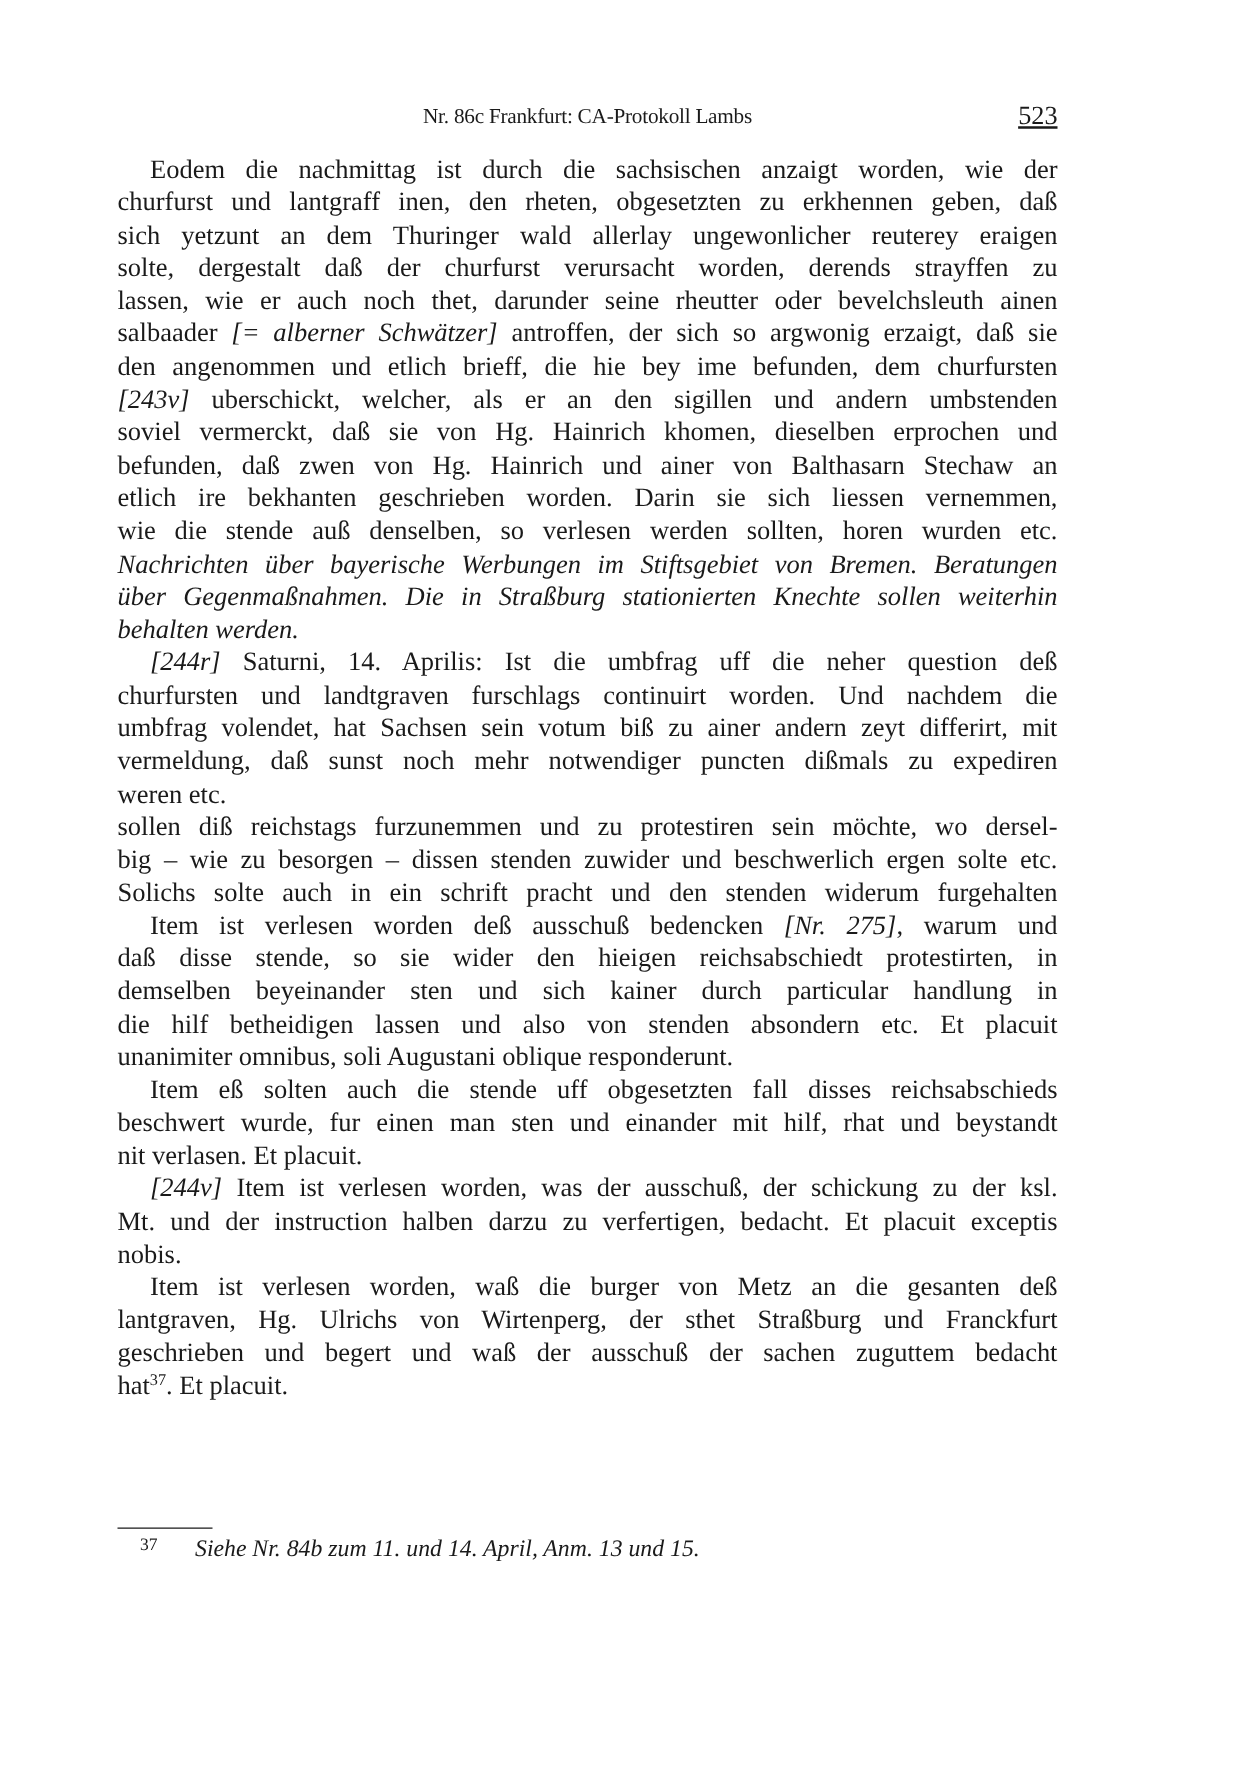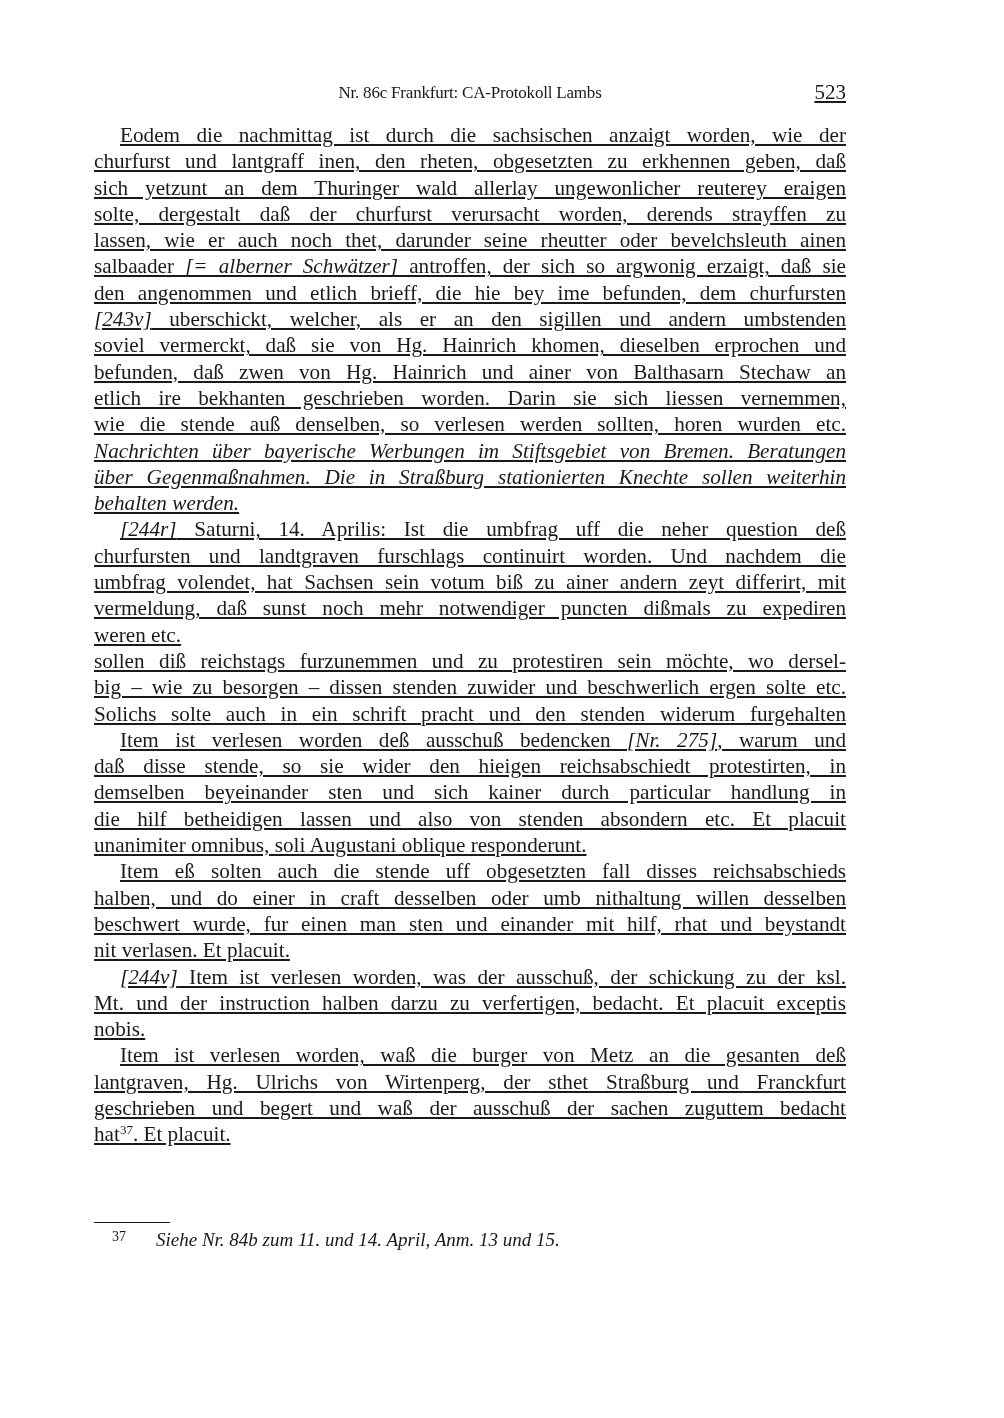--- a/index.html
+++ b/index.html
@@ -20,21 +20,20 @@
     position: absolute; right: 0; top: 0; font-size: 21px; text-decoration: underline;
   }
   .body-text {
     position: absolute; left: 94px; top: 122px; width: 752px;
     font-size: 21.2px; line-height: 26.3px;
   }
   .line {
     display: block; height: 26.3px; white-space: nowrap;
     text-align: justify; text-align-last: justify;
     overflow: visible;
-    text-decoration: underline;
   }
   .line.last { text-align-last: left; }
   .line.indent { padding-left: 26px; }
   .it { font-style: italic; }
   sup { font-size: 13px; line-height: 0; vertical-align: 7px; }
   .footnote-rule {
     position: absolute; left: 94px; top: 1222px; width: 76px; height: 1px;
     background: #1a1a1a;
   }
   .footnote {
@@ -94,21 +93,20 @@
     <div>
       <span class="line indent"><span>Item ist verlesen worden deß ausschuß bedencken </span><span class="it">[Nr. 275]</span><span>, warum und</span></span>
       <span class="line">daß disse stende, so sie wider den hieigen reichsabschiedt protestirten, in</span>
       <span class="line">demselben beyeinander sten und sich kainer durch particular handlung in</span>
       <span class="line">die hilf betheidigen lassen und also von stenden absondern etc. Et placuit</span>
       <span class="line last">unanimiter omnibus, soli Augustani oblique responderunt.</span>
     </div>
 
     <div>
       <span class="line indent">Item eß solten auch die stende uff obgesetzten fall disses reichsabschieds</span>
-      <span class="line">halben, und do einer in craft desselben oder umb nithaltung willen desselben</span>
       <span class="line">beschwert wurde, fur einen man sten und einander mit hilf, rhat und beystandt</span>
       <span class="line last">nit verlasen. Et placuit.</span>
     </div>
 
     <div>
       <span class="line indent"><span class="it">[244v]</span><span> Item ist verlesen worden, was der ausschuß, der schickung zu der ksl.</span></span>
       <span class="line">Mt. und der instruction halben darzu zu verfertigen, bedacht. Et placuit exceptis</span>
       <span class="line last">nobis.</span>
     </div>
 

